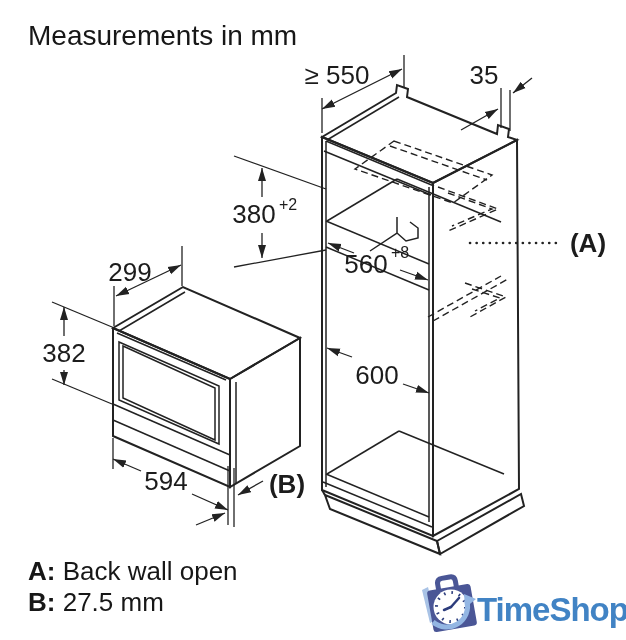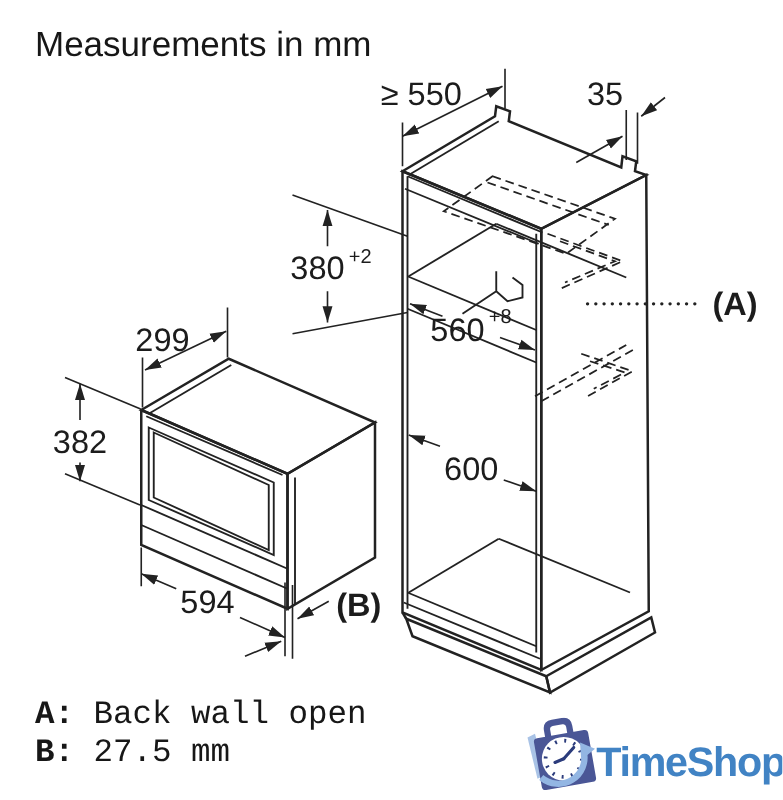--- a/index.html
+++ b/index.html
@@ -4,21 +4,21 @@
 <style>
   html,body{margin:0;padding:0;background:#ffffff;}
   .canvas{position:relative;width:626px;height:640px;background:#ffffff;overflow:hidden;
           font-family:"Liberation Sans",sans-serif;color:#1c1c1c;}
   .title{position:absolute;left:28px;top:20px;font-size:28px;color:#171717;}
   .drawing{position:absolute;left:0;top:0;width:626px;height:640px;}
   svg text{font-family:"Liberation Sans",sans-serif;fill:#1c1c1c;}
   .dim{font-size:26px;}
   .sup{font-size:16px;}
   .ref{font-size:26px;font-weight:bold;}
-  .legend{position:absolute;left:28px;top:556px;font-size:26px;line-height:31px;color:#171717;font-family:Liberation Mono, monospace;}
+  .legend{position:absolute;left:28px;top:556px;font-size:26px;line-height:31px;color:#171717;}
   .legend b{font-weight:bold;}
   .logo{position:absolute;left:418px;top:574px;width:202px;height:66px;}
   .logo-icon{position:absolute;left:0;top:0;}
   .logo-text{position:absolute;left:59px;top:17px;font-size:33px;font-weight:bold;
              letter-spacing:-1px;color:#4183c4;white-space:nowrap;}
 </style>
 </head>
 <body>
 
 <div class="canvas">

